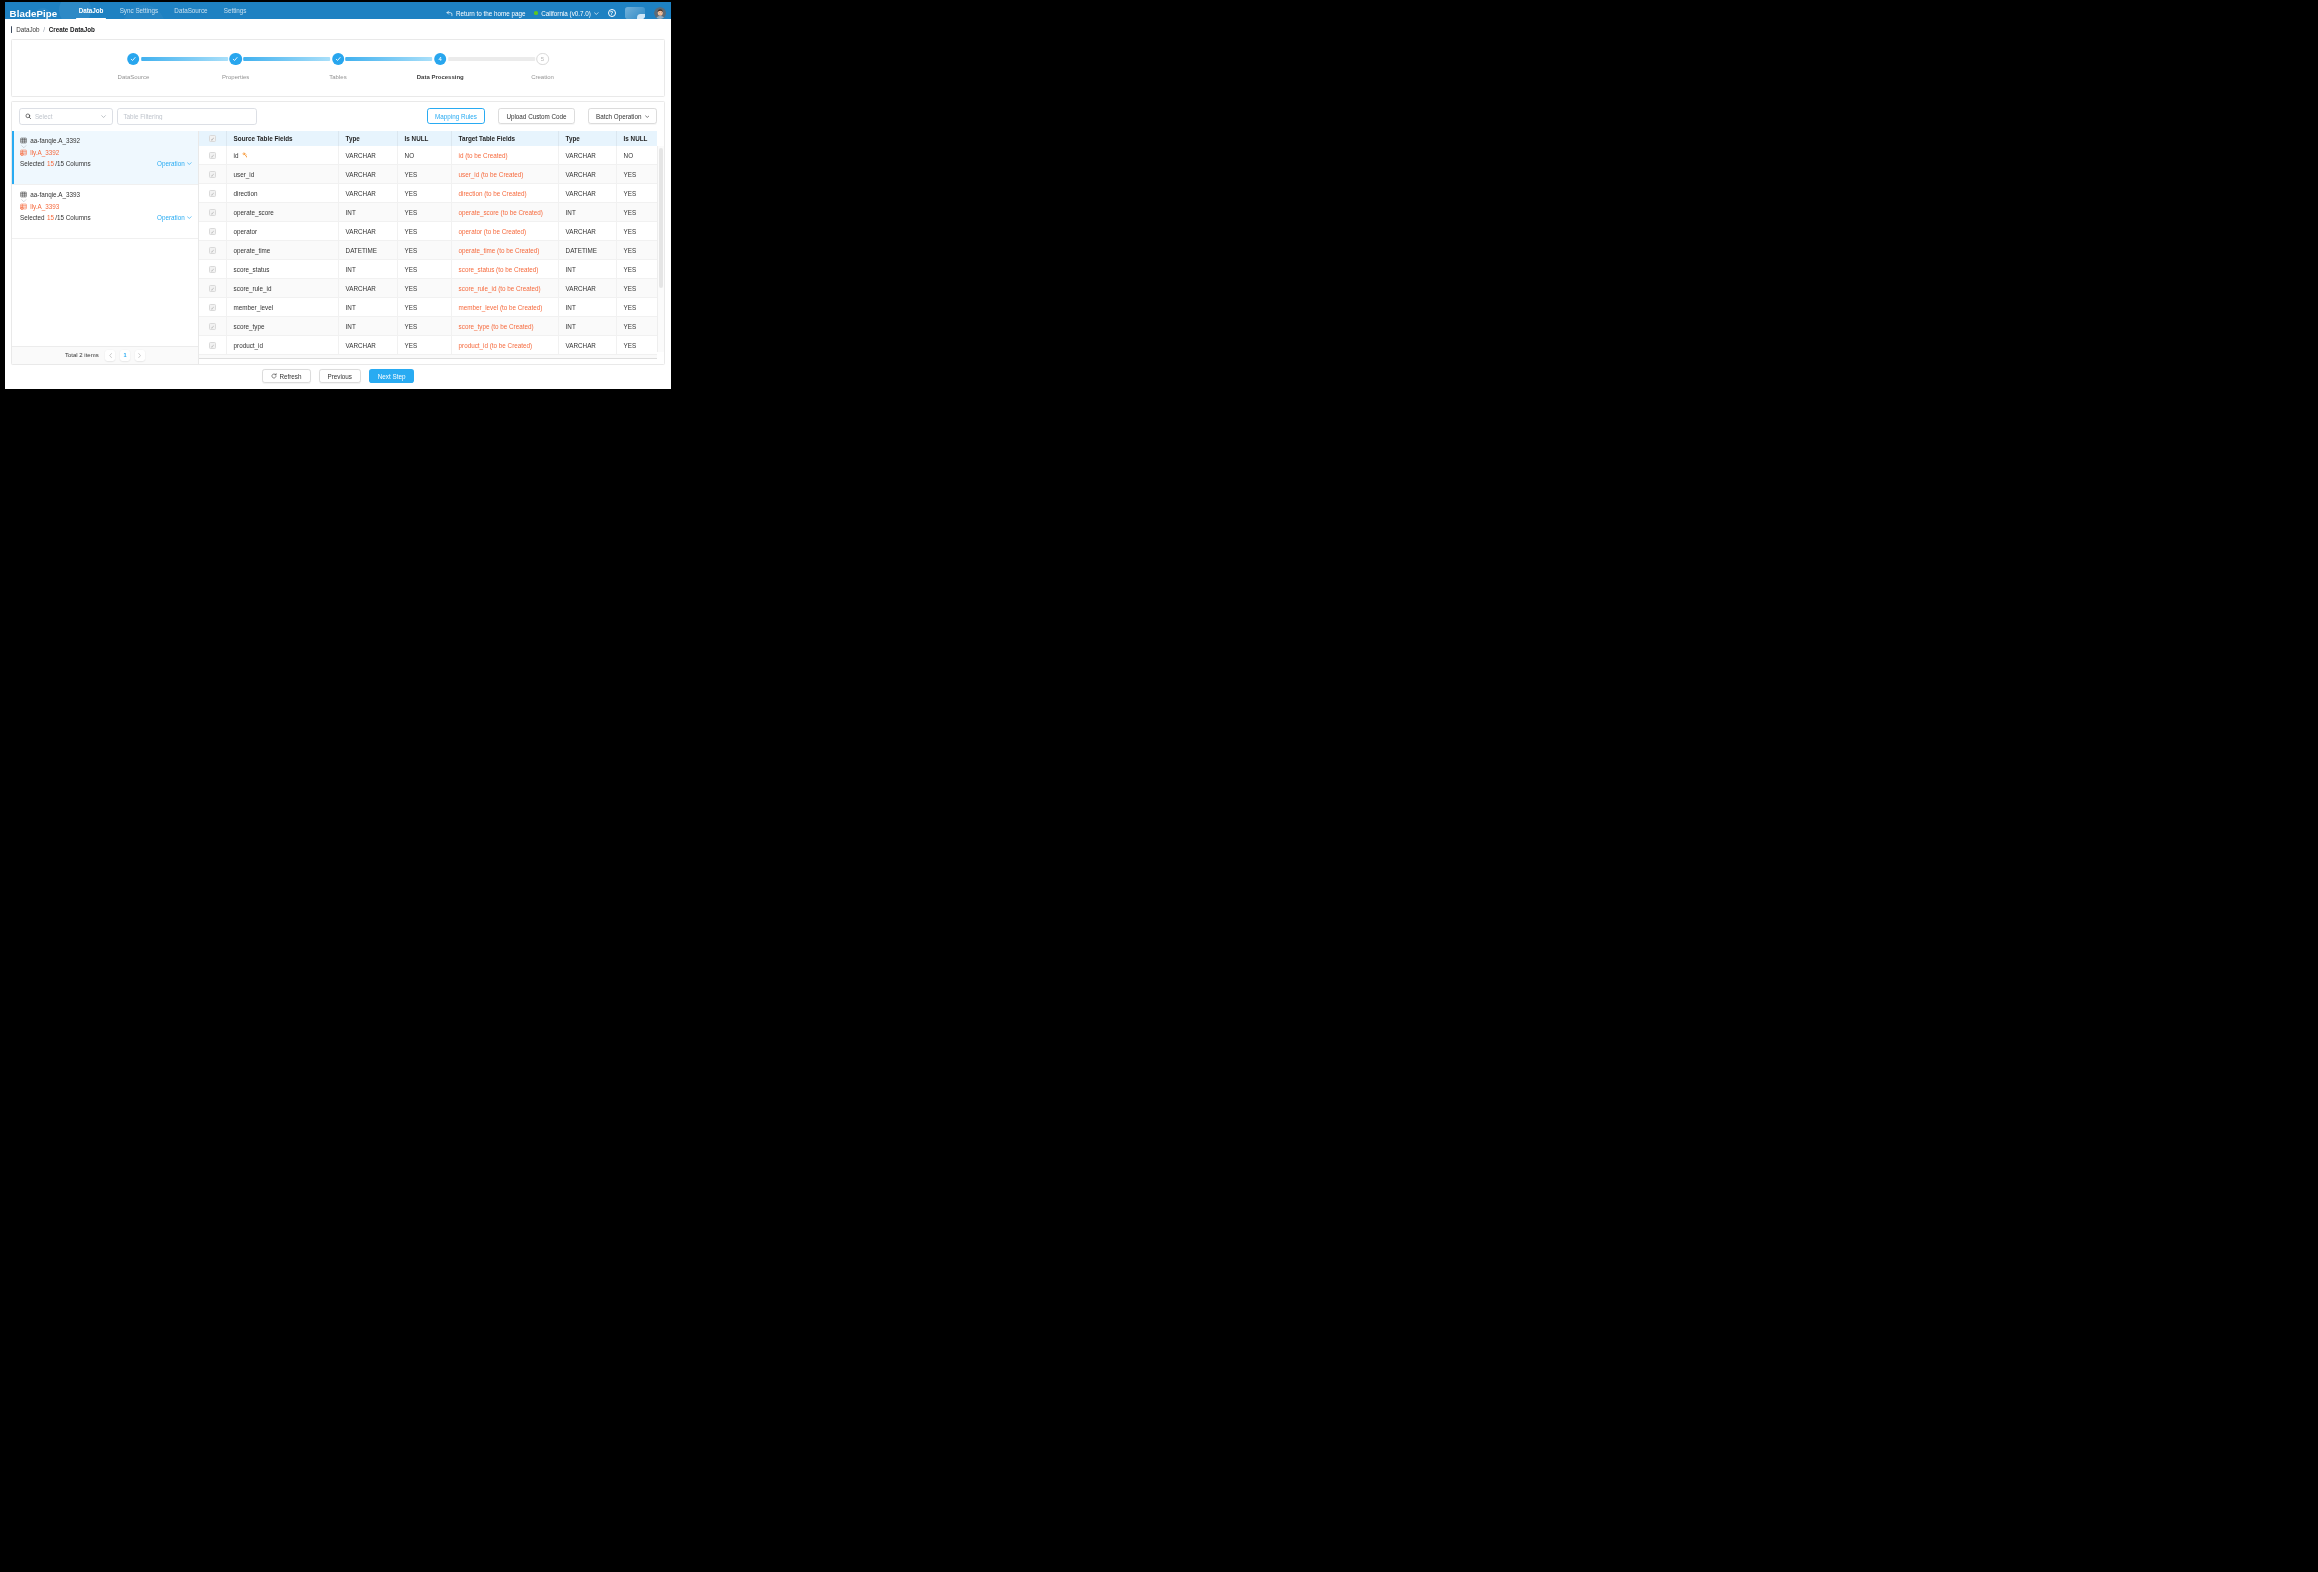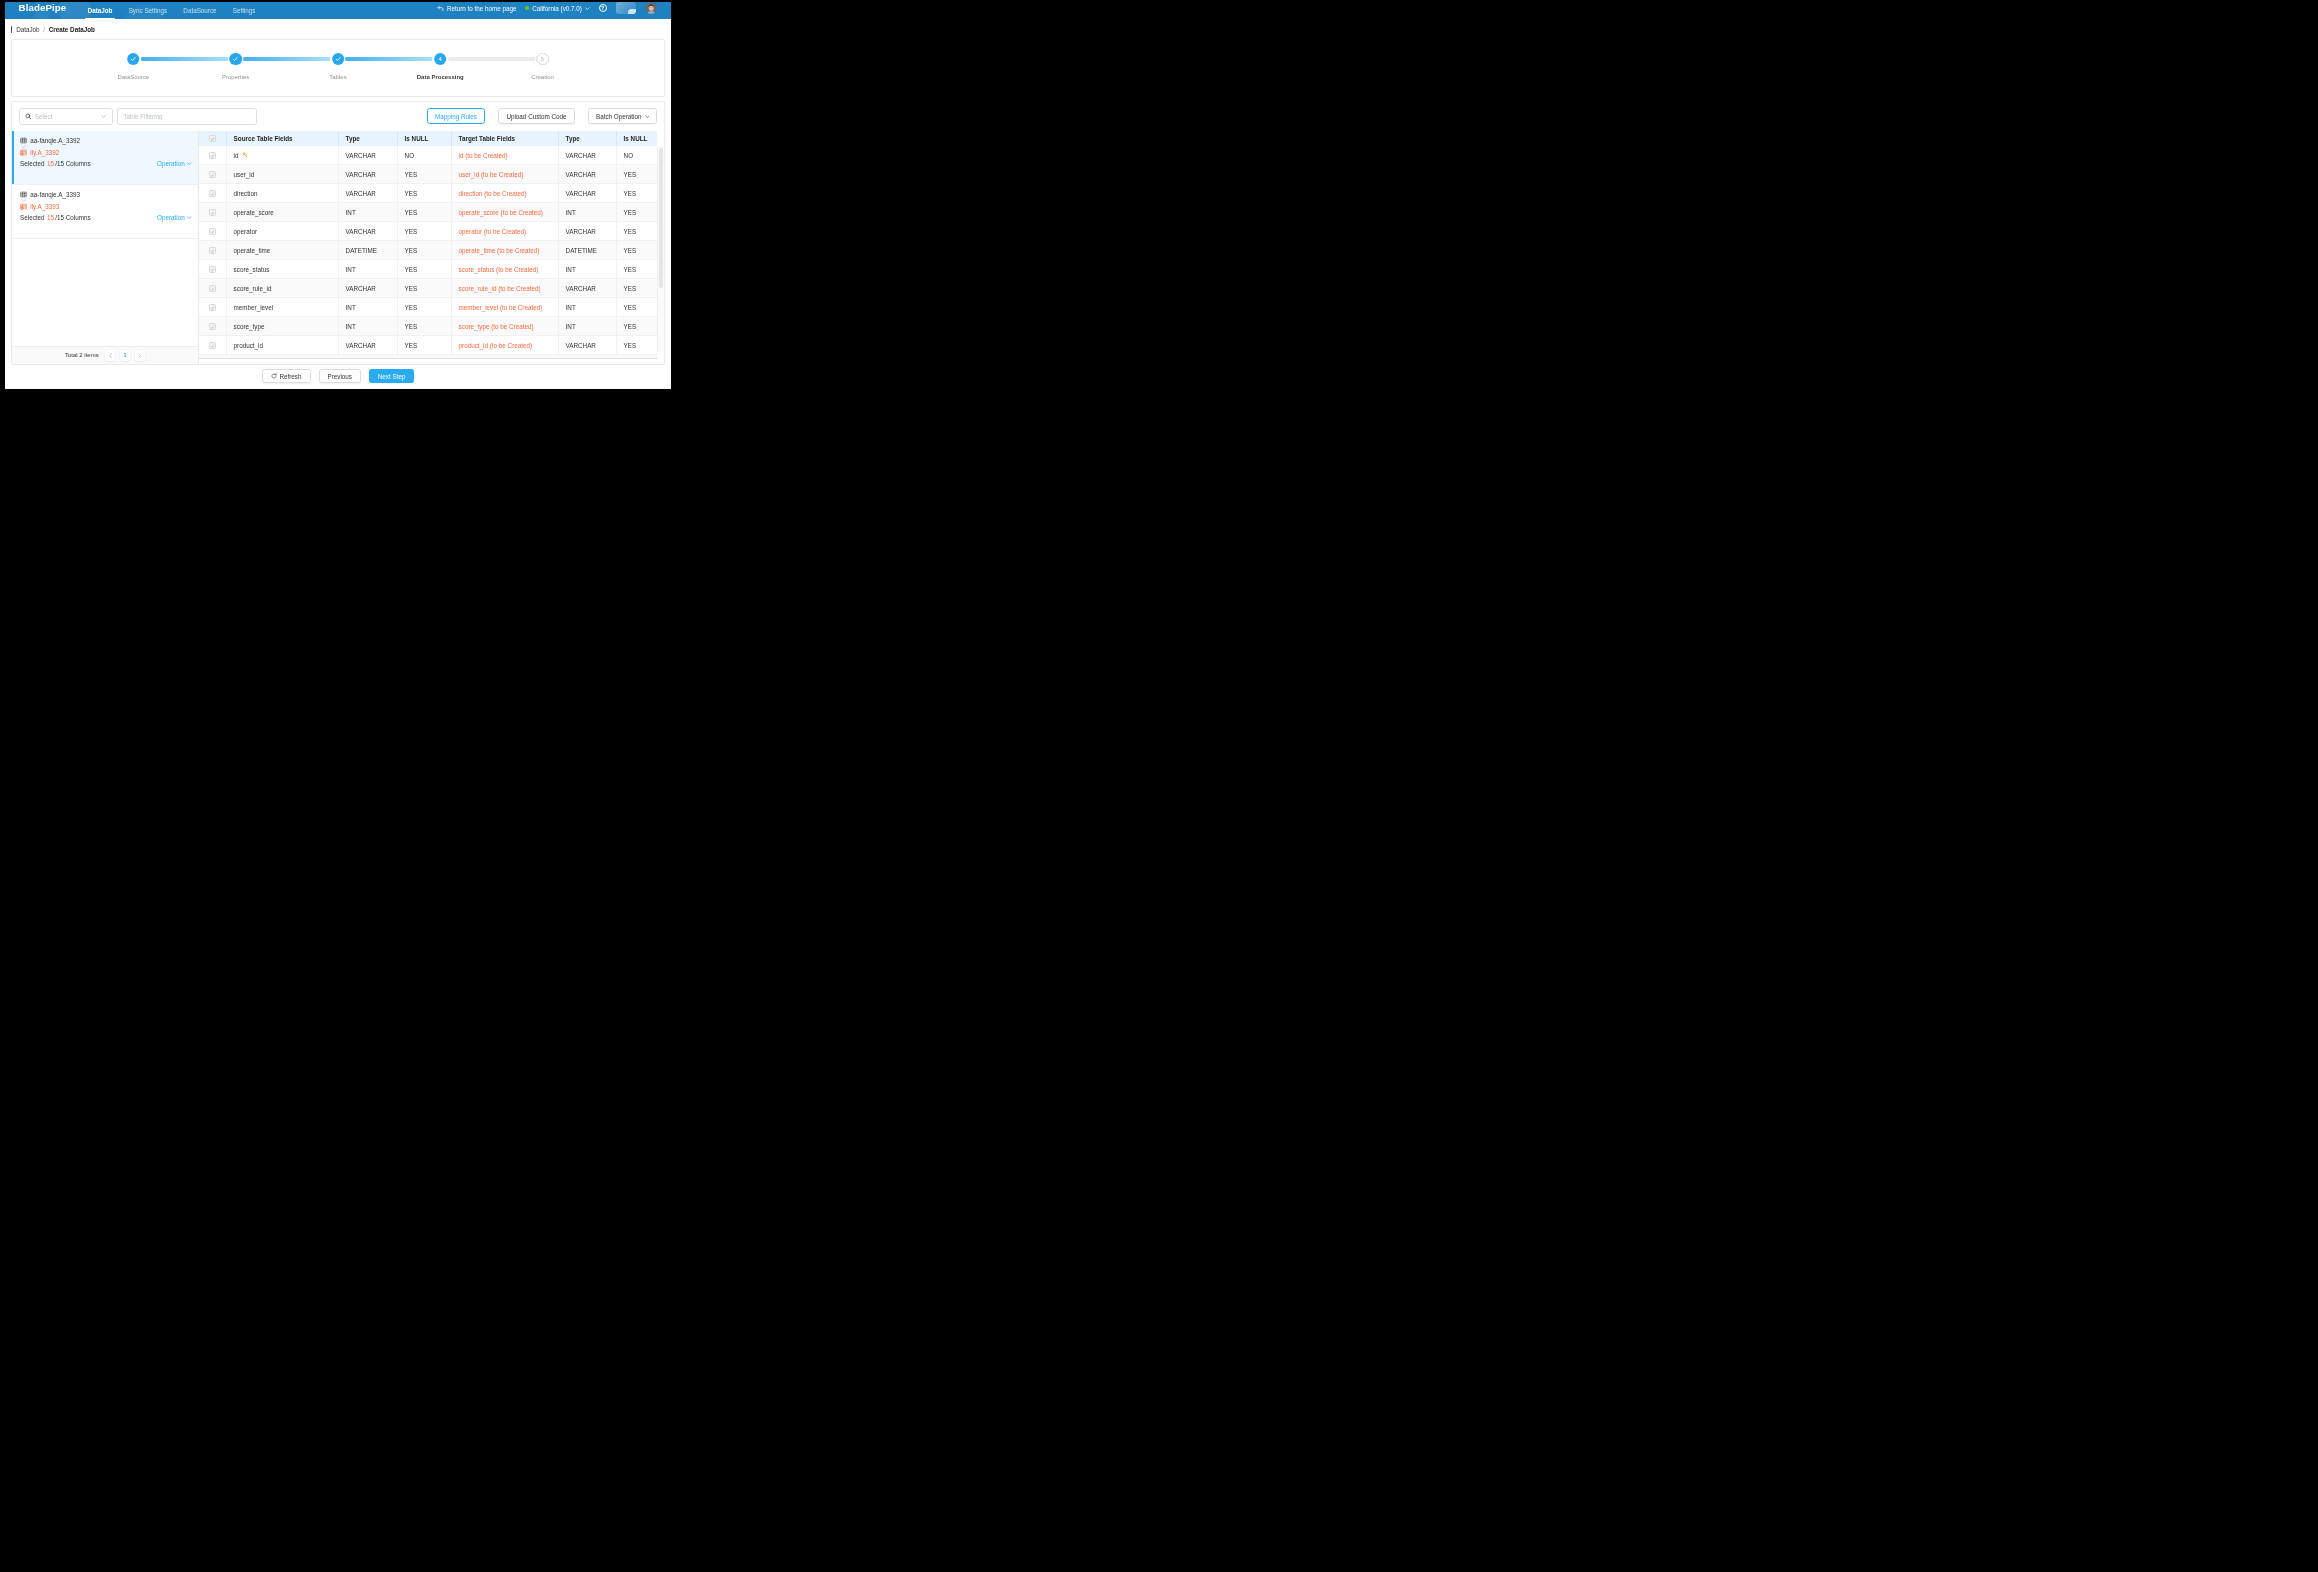--- a/index.html
+++ b/index.html
@@ -1,21 +1,21 @@
 <!DOCTYPE html>
 <html style="font-size:7.4px"><head>
 <meta charset="utf-8">
 <style>
   * { margin:0; padding:0; box-sizing:border-box; }
   html,body { width:675px; height:393px; }
   body { background:#000; position:relative; font-family:"Liberation Sans", sans-serif; }
   .page { position:absolute; top:1.9px; left:4.6px; right:3.7px; bottom:3.7px; background:#fff; overflow:hidden; }
 
   
-  .navbar { position:relative; height:17.6px; background:#1E81C2; display:flex; align-items:flex-start; padding:0 14px; overflow:hidden; }
+  .navbar { position:relative; height:17.6px; background:#1E81C2; display:flex; align-items:flex-end; padding:0 5px; overflow:hidden; }
   .nav-bubble { position:absolute; border-radius:50%; background:rgba(255,255,255,0.07); }
   .bub1 { width:32px; height:32px; left:54px; top:-8.3px; }
   .bub2 { width:16px; height:16px; left:30px; top:6.5px; background:rgba(255,255,255,0.05);}
   .bub3 { width:42px; height:42px; left:118px; top:2.8px; background:rgba(255,255,255,0.04);}
   .logo { color:#fff; font-size:9.7px; font-weight:800; letter-spacing:0.1px; z-index:2; }
   .menu { display:flex; margin-left:20.4px; z-index:2; height:17.6px; }
   .menu-item { color:rgba(255,255,255,0.75); font-size:6.3px; line-height:17.6px; padding:0 0.9px; margin-right:14.4px; position:relative; cursor:pointer; }
   .menu-item.active { color:#fff; font-weight:700; }
   .menu-item.active::after { content:""; position:absolute; left:-1.9px; right:-1.9px; bottom:0; height:1.4px; background:#fff; border-radius:0.9px; }
   .nav-right { margin-left:auto; display:flex; align-items:center; gap:8.8px; z-index:2; color:#fff; font-size:6.3px; }

